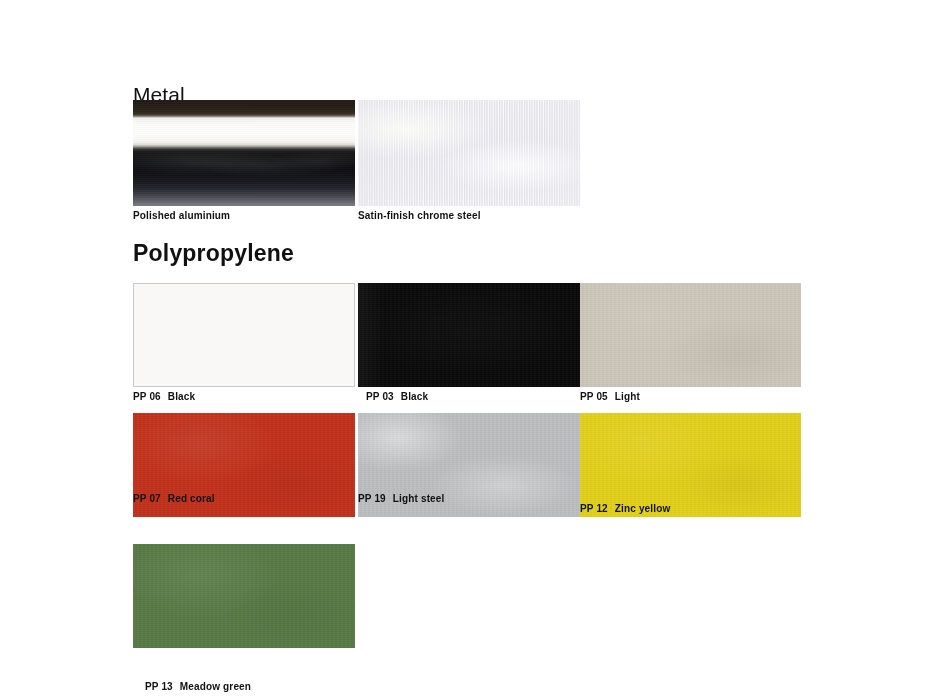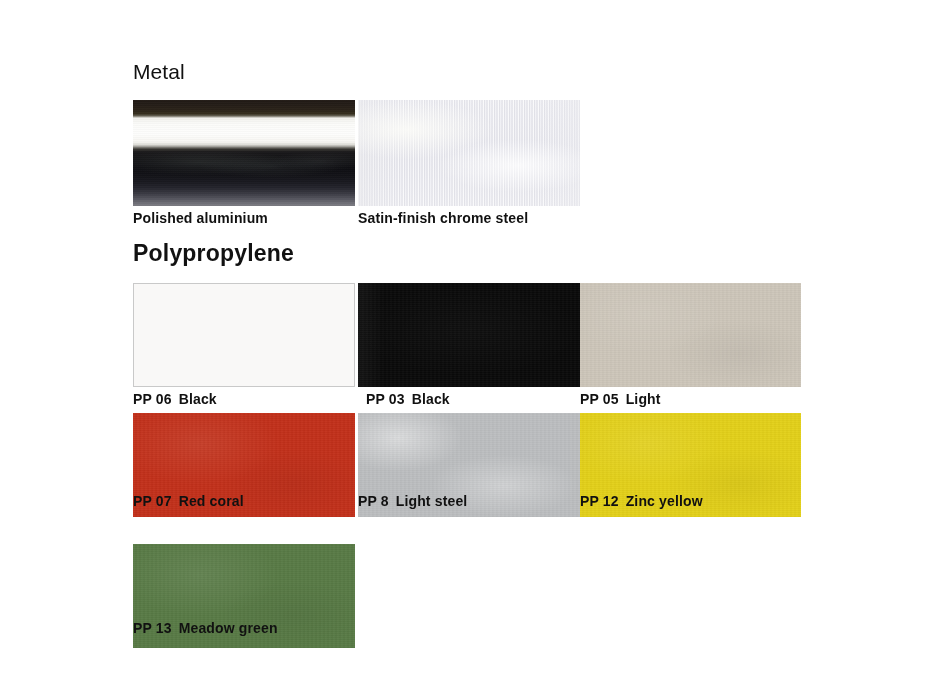--- a/index.html
+++ b/index.html
@@ -31,37 +31,37 @@
   .section-title {
     position: absolute;
     left: 133px;
     font-size: 21px;
     font-weight: 400;
     letter-spacing: 0.1px;
     color: #111111;
     line-height: 1;
     white-space: nowrap;
   }
-  .section-title.metal      { top: 61px; }
+  .section-title.metal      { top: 84px; }
   .section-title.polyprop   { top: 242px; font-weight: 700; font-size: 23px; letter-spacing: 0.2px;}
 
   
   .swatch-block {
     position: absolute;
   }
   .swatch {
     position: relative;
     width: 100%;
     height: 100%;
     overflow: hidden;
   }
   .caption {
     position: absolute;
     left: 0;
-    font-size: 14px;
+    font-size: 10px;
     font-weight: 700;
     letter-spacing: 0.15px;
     color: #111111;
     white-space: nowrap;
     line-height: 1;
   }
   .caption .code { margin-right: 7px; }
 
   
   #metal-polished-aluminium { left: 133px; top: 100px;  width: 222px; height: 106px; }
@@ -73,21 +73,21 @@
   #pp-black   { left: 358px; top: 283px; width: 222px; height: 104px; }
   #pp-beige   { left: 580px; top: 283px; width: 221px; height: 104px; }
   .pp-row1-caption { top: 392px; }
 
   #pp-red-coral  { left: 133px; top: 413px; width: 222px; height: 104px; }
   #pp-light-grey { left: 358px; top: 413px; width: 222px; height: 104px; }
   #pp-zinc-yellow{ left: 580px; top: 413px; width: 221px; height: 104px; }
   .pp-row2-caption { top: 494px; }
 
   #pp-meadow-green { left: 133px; top: 544px; width: 222px; height: 104px; }
-  .pp-row3-caption { top: 621px; }
+  .pp-row3-caption { top: 682px; margin-left: 12px; }
 
   
 
   
   .fill-polished-aluminium {
     background:
       linear-gradient(to bottom,
         #211a15 0px,
         #241d17 5px,
         #2b2319 10px,
@@ -271,27 +271,27 @@
     <div class="swatch fill-flat subtle-tex fill-red-chip" style="background-color: rgb(194, 48, 26);"></div>
   </div>
   <div class="caption pp-row2-caption" style="left:133px;">
     <span class="code">PP 07</span><span class="name">Red coral</span>
   </div>
 
   <div class="swatch-block" id="pp-light-grey">
     <div class="swatch fill-flat subtle-tex fill-lightgrey-chip" style="background-color: rgb(188, 190, 192);"></div>
   </div>
   <div class="caption pp-row2-caption" style="left:358px;">
-    <span class="code">PP 8</span><span class="name">Light steel</span>
+    <span class="code">PP 19</span><span class="name">Light steel</span>
   </div>
 
   <div class="swatch-block" id="pp-zinc-yellow">
     <div class="swatch fill-flat subtle-tex fill-yellow-chip" style="background-color: rgb(227, 208, 25);"></div>
   </div>
-  <div class="caption pp-row2-caption" style="left:580px;">
+  <div class="caption pp-row2-caption" style="left:580px;margin-top:10px;">
     <span class="code">PP 12</span><span class="name">Zinc yellow</span>
   </div>
 
   <div class="swatch-block" id="pp-meadow-green">
     <div class="swatch fill-flat subtle-tex fill-green-chip" style="background-color: rgb(88, 122, 69);"></div>
   </div>
   <div class="caption pp-row3-caption" style="left:133px;">
     <span class="code">PP 13</span><span class="name">Meadow green</span>
   </div>
 

